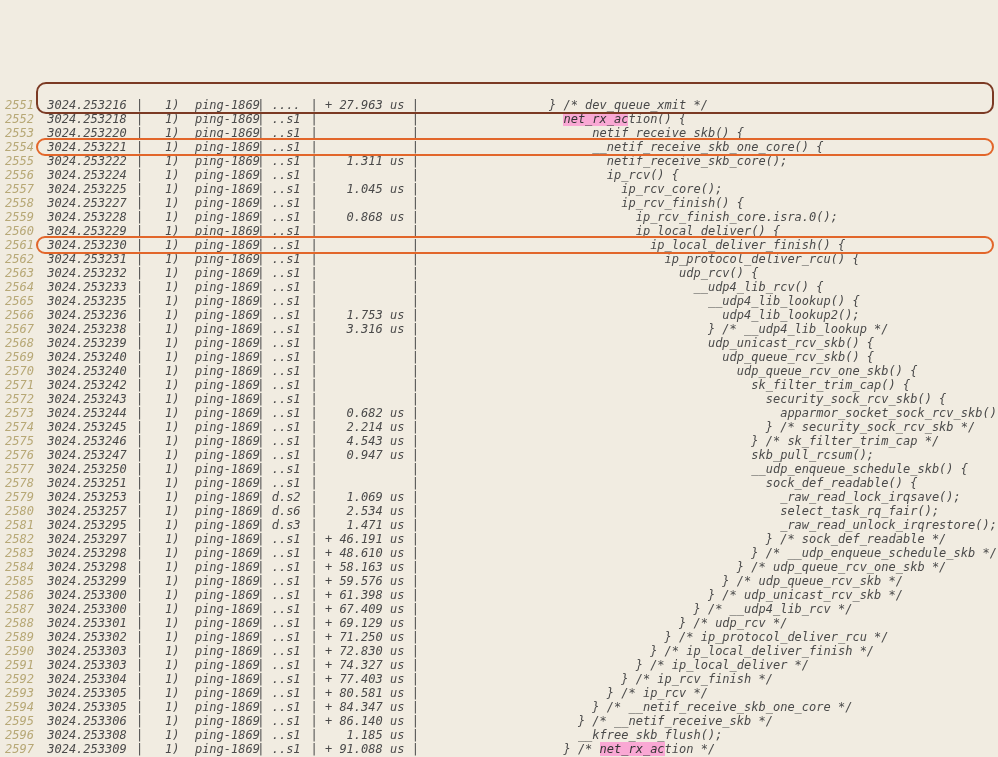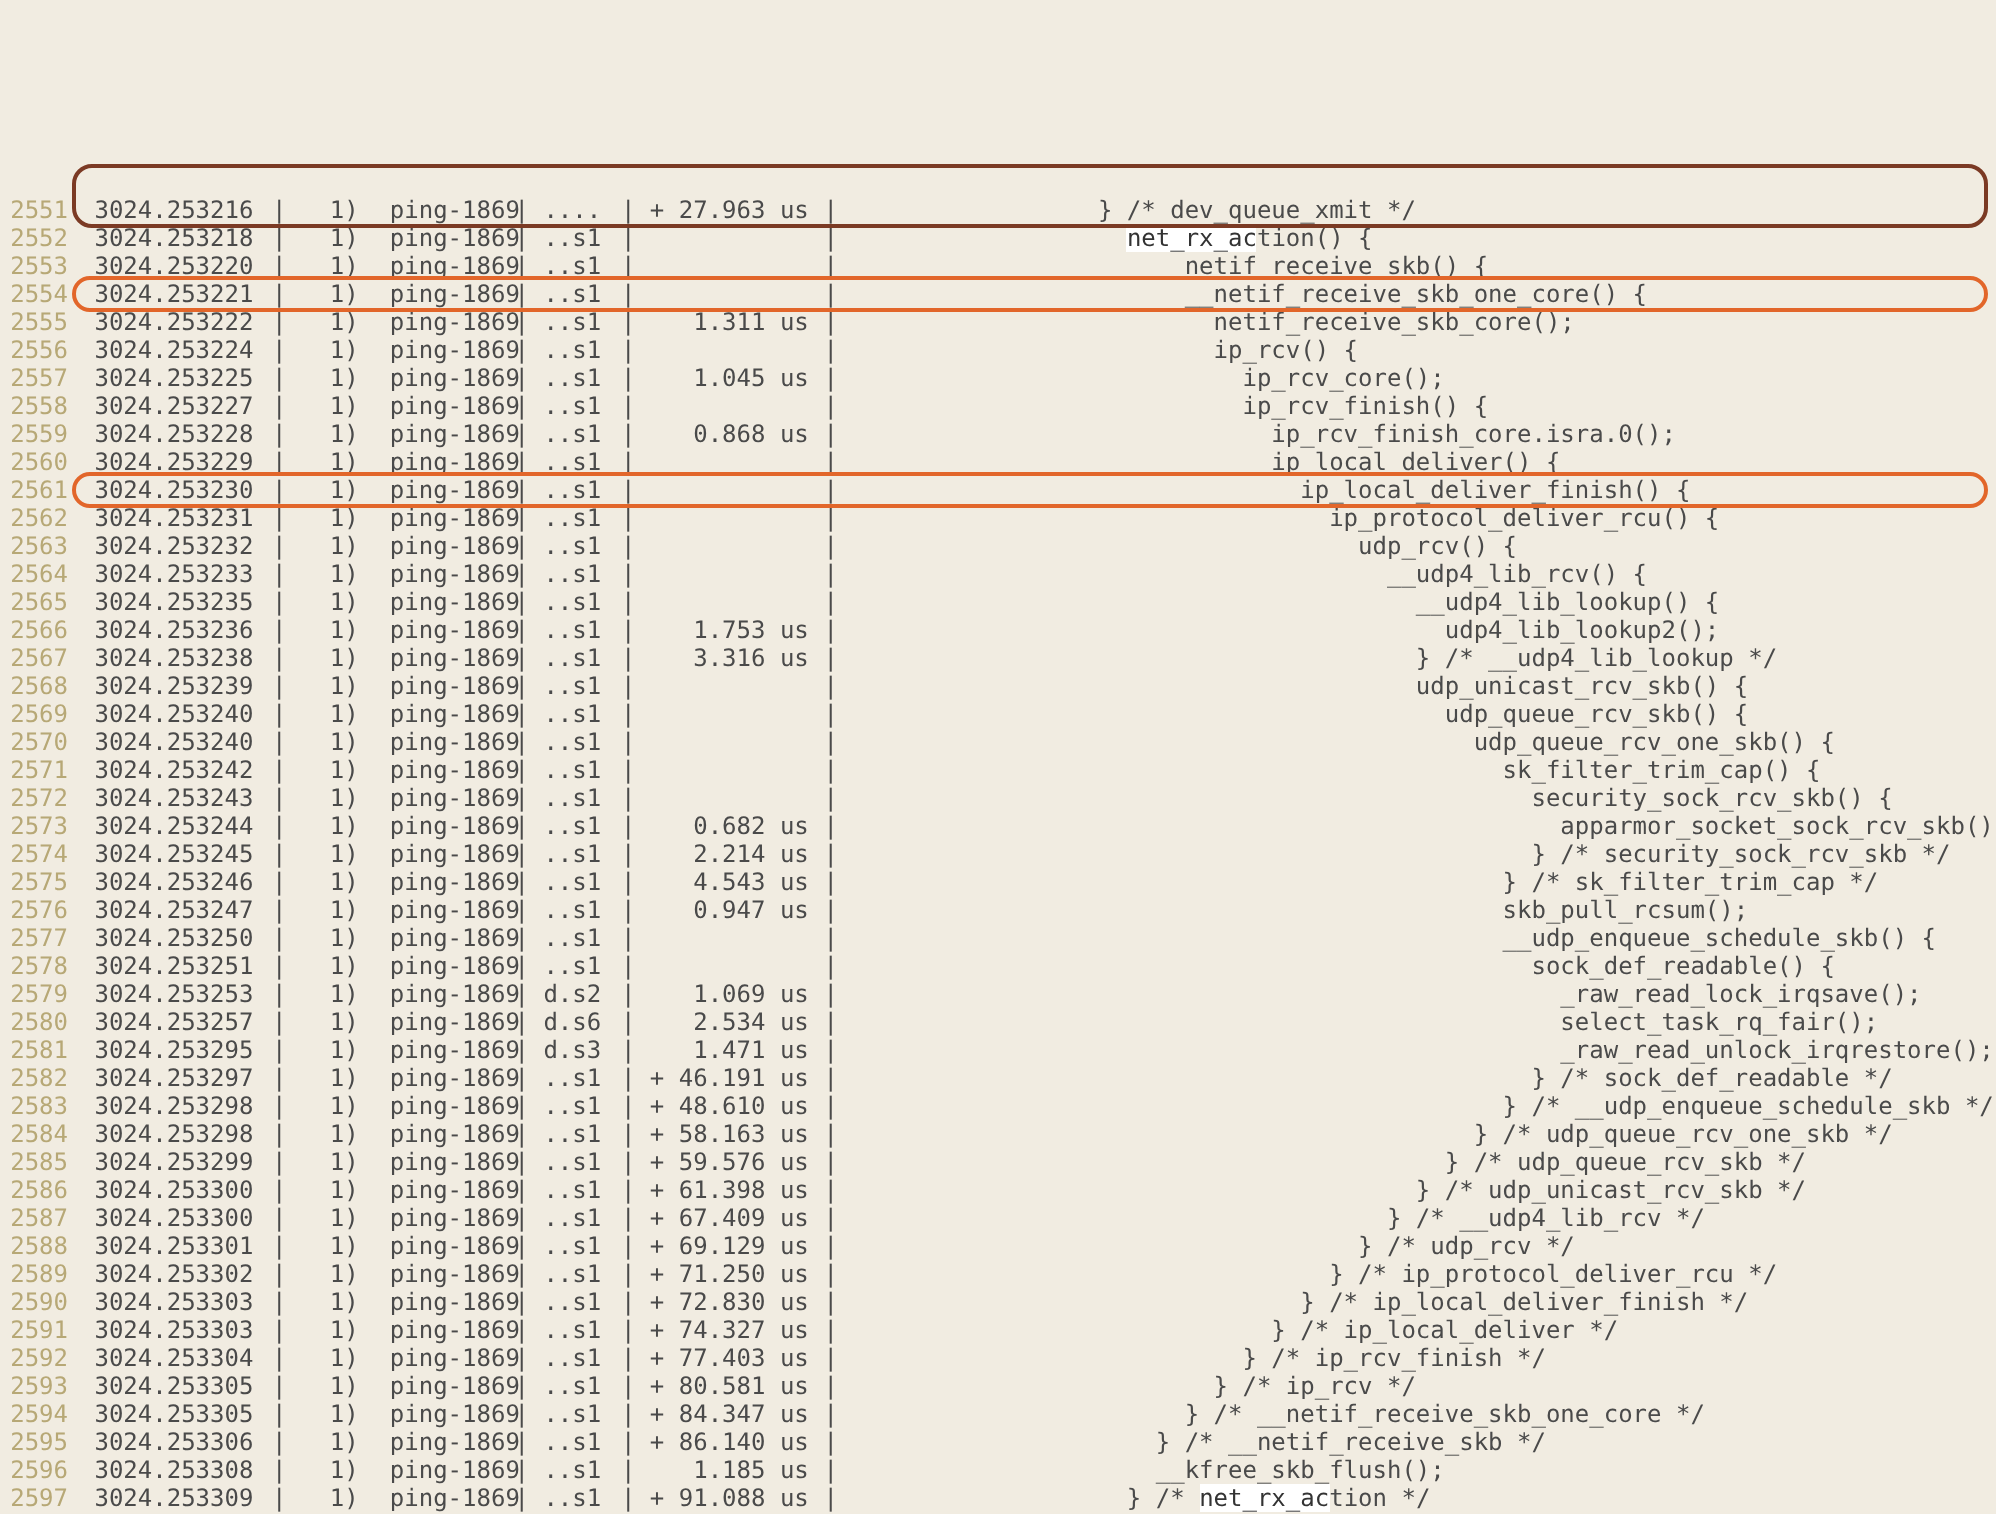--- a/index.html
+++ b/index.html
@@ -12,39 +12,40 @@
     color: #4a4a4a;
     white-space: pre;
     overflow: auto;
     width: 998px;
   }
   .container { padding: 0; }
   .row {
     display: flex;
     align-items: center;
     height: 14px;
+    font-style: italic;
   }
   .ln {
     width: 34px;
     text-align: right;
     color: #b7a876;
     padding-right: 6px;
     flex: 0 0 auto;
     user-select: none;
   }
   .ts, .cpu, .proc, .flag, .dur { flex: 0 0 auto; }
   .ts   { width: 96px; }
   .cpu  { width: 22px; text-align: right; }
   .proc { width: 84px; padding-left: 8px; }
   .flag { width: 46px; }
   .dur  { width: 94px; }
   .pipe { color: #4a4a4a; }
   .func { flex: 1 1 auto; } 
   mark.hl {
-    background: #ffffff;
+    background: #f9a8d4;
     color: #333;
     padding: 0;
   }
   .box {
     position: absolute;
     border: 2px solid;
     border-radius: 10px;
     pointer-events: none;
     box-sizing: border-box;
   }

